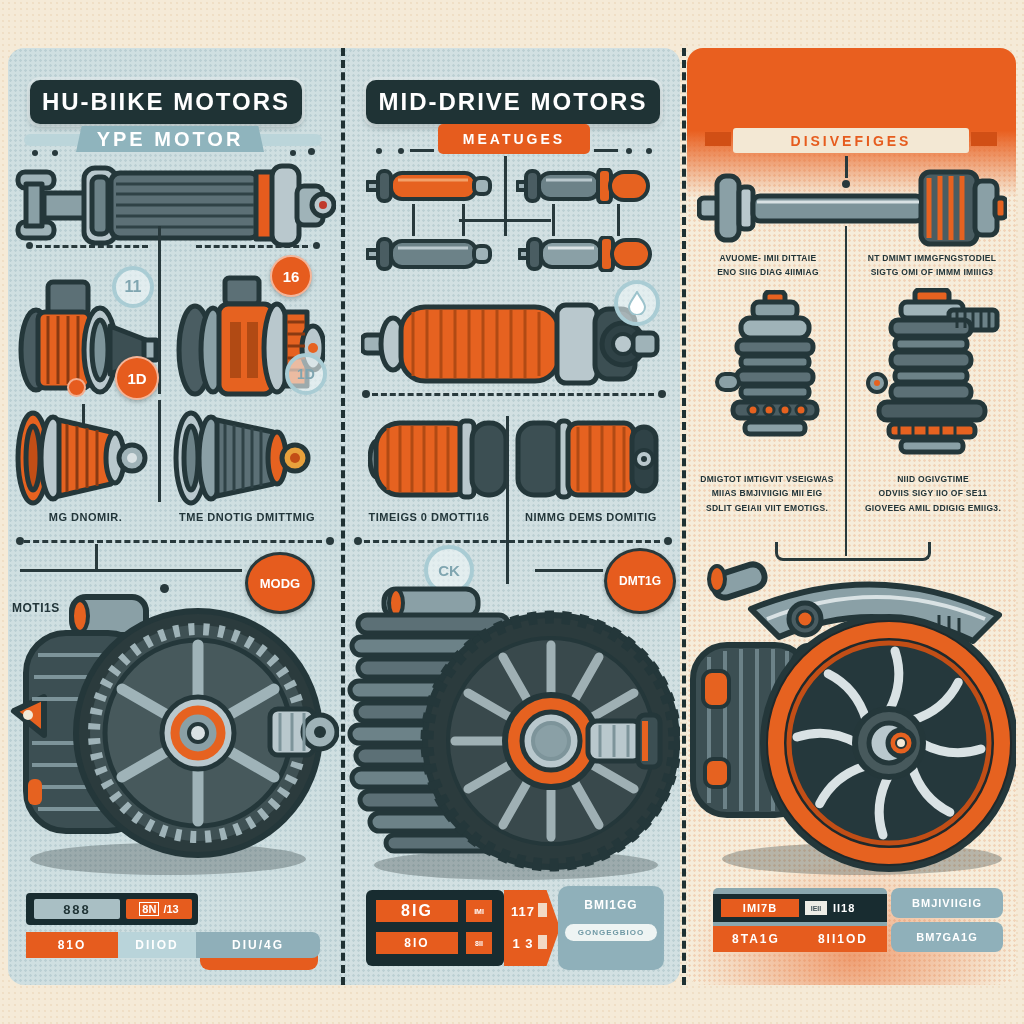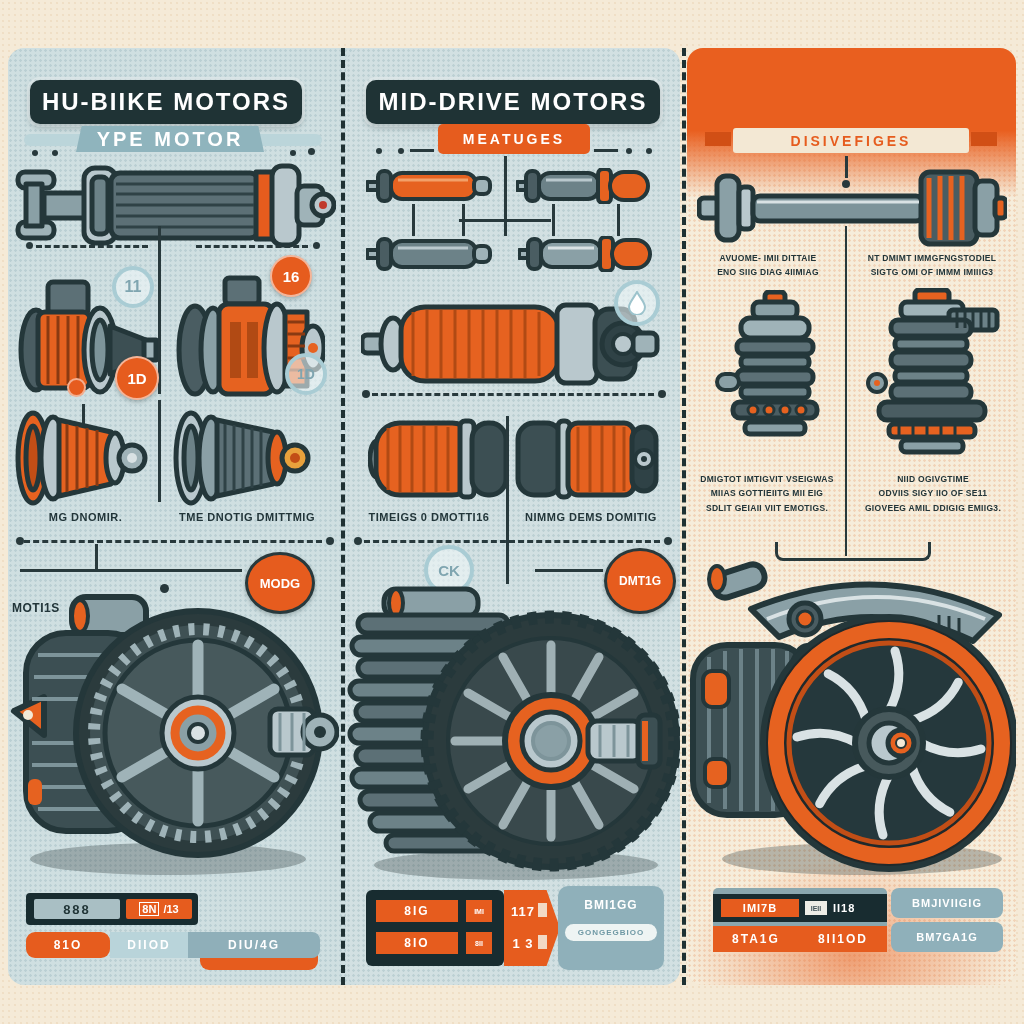--- a/index.html
+++ b/index.html
@@ -242,21 +242,21 @@
 
     <div class="abs" style="left:18px;top:845px;width:172px;height:32px;background:#182C30;border-radius:4px;display:flex;align-items:center;gap:6px;padding-left:8px;box-sizing:border-box;">
       <div class="lgtxt" style="width:86px;height:20px;background:#A9BFC4;color:#1F3335;font-size:13px;border-radius:2px;">888</div>
       <div style="flex:1;height:20px;background:#E65C1E;display:flex;align-items:center;justify-content:center;gap:4px;margin-right:6px;border-radius:2px;">
         <span class="lgtxt" style="font-size:11px;letter-spacing:0;border:1px solid #fff;padding:0 2px;">8N</span>
         <span class="lgtxt" style="font-size:11px;letter-spacing:0;">/13</span>
       </div>
     </div>
     <div class="abs lgtxt" style="left:192px;top:884px;width:118px;height:38px;background:#E65C1E;border-radius:9px;font-size:13px;">DMAFU1O</div>
     <div class="abs" style="left:18px;top:884px;width:294px;height:26px;display:flex;">
-      <div class="lgtxt" style="width:84px;background:#E65C1E;font-size:12px;border-radius:9px;">81O</div>
+      <div class="lgtxt" style="width:92px;background:#E65C1E;font-size:12px;">81O</div>
       <div class="lgtxt" style="width:78px;background:#B9D4DA;font-size:12px;">DIIOD</div>
       <div class="lgtxt" style="flex:1;background:#8FAFB9;font-size:12px;border-radius:0 8px 8px 0;">DIU/4G</div>
     </div>
   </div>
 
   <div class="col col-blue" style="left:346px;width:334px;background-color:#D2E0E2;">
     <div class="abs ttl" style="left:20px;top:32px;width:294px;height:44px;">MID-DRIVE MOTORS</div>
     <div class="abs sub" style="left:92px;top:76px;width:152px;height:30px;background:#E65C1E;border-radius:5px;font-size:14px;">MEATUGES</div>
     <div class="dot" style="left:30px;top:100px;width:6px;height:6px;"></div>
     <div class="dot" style="left:52px;top:100px;width:6px;height:6px;"></div>
@@ -454,21 +454,21 @@
         <rect x="296" y="138" width="6" height="40" fill="#E66220"></rect>
         <g stroke="#7D949A" stroke-width="3">
             <line x1="254" y1="142" x2="254" y2="174"></line>
             <line x1="268" y1="142" x2="268" y2="174"></line>
             <line x1="282" y1="142" x2="282" y2="174"></line>
           </g>
       </svg>
     </div>
 
     <div class="abs" style="left:20px;top:842px;width:138px;height:76px;background:#182C30;border-radius:6px;">
-      <div class="abs lgtxt" style="left:10px;top:10px;width:82px;height:22px;background:#E65C1E;font-size:12px;">8IG</div>
+      <div class="abs lgtxt" style="left:10px;top:10px;width:82px;height:22px;background:#E65C1E;font-size:16px;">8IG</div>
       <div class="abs lgtxt" style="left:100px;top:10px;width:26px;height:22px;background:#E65C1E;font-size:7px;letter-spacing:0;">IMI</div>
       <div class="abs lgtxt" style="left:10px;top:42px;width:82px;height:22px;background:#E65C1E;font-size:12px;">8IO</div>
       <div class="abs lgtxt" style="left:100px;top:42px;width:26px;height:22px;background:#E65C1E;font-size:7px;letter-spacing:0;">8II</div>
     </div>
     <div class="abs" style="left:158px;top:842px;width:56px;height:76px;background:#E65C1E;clip-path:polygon(0 0,76% 0,100% 50%,76% 100%,0 100%);">
       <div class="abs lgtxt" style="left:4px;top:10px;width:30px;height:22px;font-size:13px;letter-spacing:1px;">117</div>
       <div class="abs" style="left:34px;top:13px;width:9px;height:14px;background:#F2D9C5;"></div>
       <div class="abs lgtxt" style="left:4px;top:42px;width:30px;height:22px;font-size:13px;letter-spacing:1px;">1 3</div>
       <div class="abs" style="left:34px;top:45px;width:9px;height:14px;background:#F2D9C5;"></div>
     </div>
@@ -570,21 +570,21 @@
           <line x1="62" y1="138" x2="62" y2="147"></line>
             <line x1="76" y1="138" x2="76" y2="147"></line>
             <line x1="90" y1="138" x2="90" y2="147"></line>
         </g>
         <circle cx="12" cy="95" r="3" fill="#E66220"></circle>
       </svg>
     </div>
 
     <div class="abs note" style="left:0px;top:424px;width:160px;">
       <span>DMIGTOT IMTIGVIT VSEIGWAS</span><br>
-      <span>MIIAS GOTTIEIITG MII EIG</span><br>
+      <span>MIIAS BMJIVIIGIG MII EIG</span><br>
       <span>SDLIT GEIAII VIIT EMOTIGS.</span>
     </div>
     <div class="abs note" style="left:166px;top:424px;width:160px;">
       <span>NIID OGIVGTIME</span><br>
       <span>ODVIIS SIGY IIO OF SE11</span><br>
       <span>GIOVEEG AMIL DDIGIG EMIIG3.</span>
     </div>
 
     <div class="abs" style="left:88px;top:494px;width:150px;height:16px;border:3px solid #28393C;border-top:none;border-radius:0 0 8px 8px;"></div>
 

